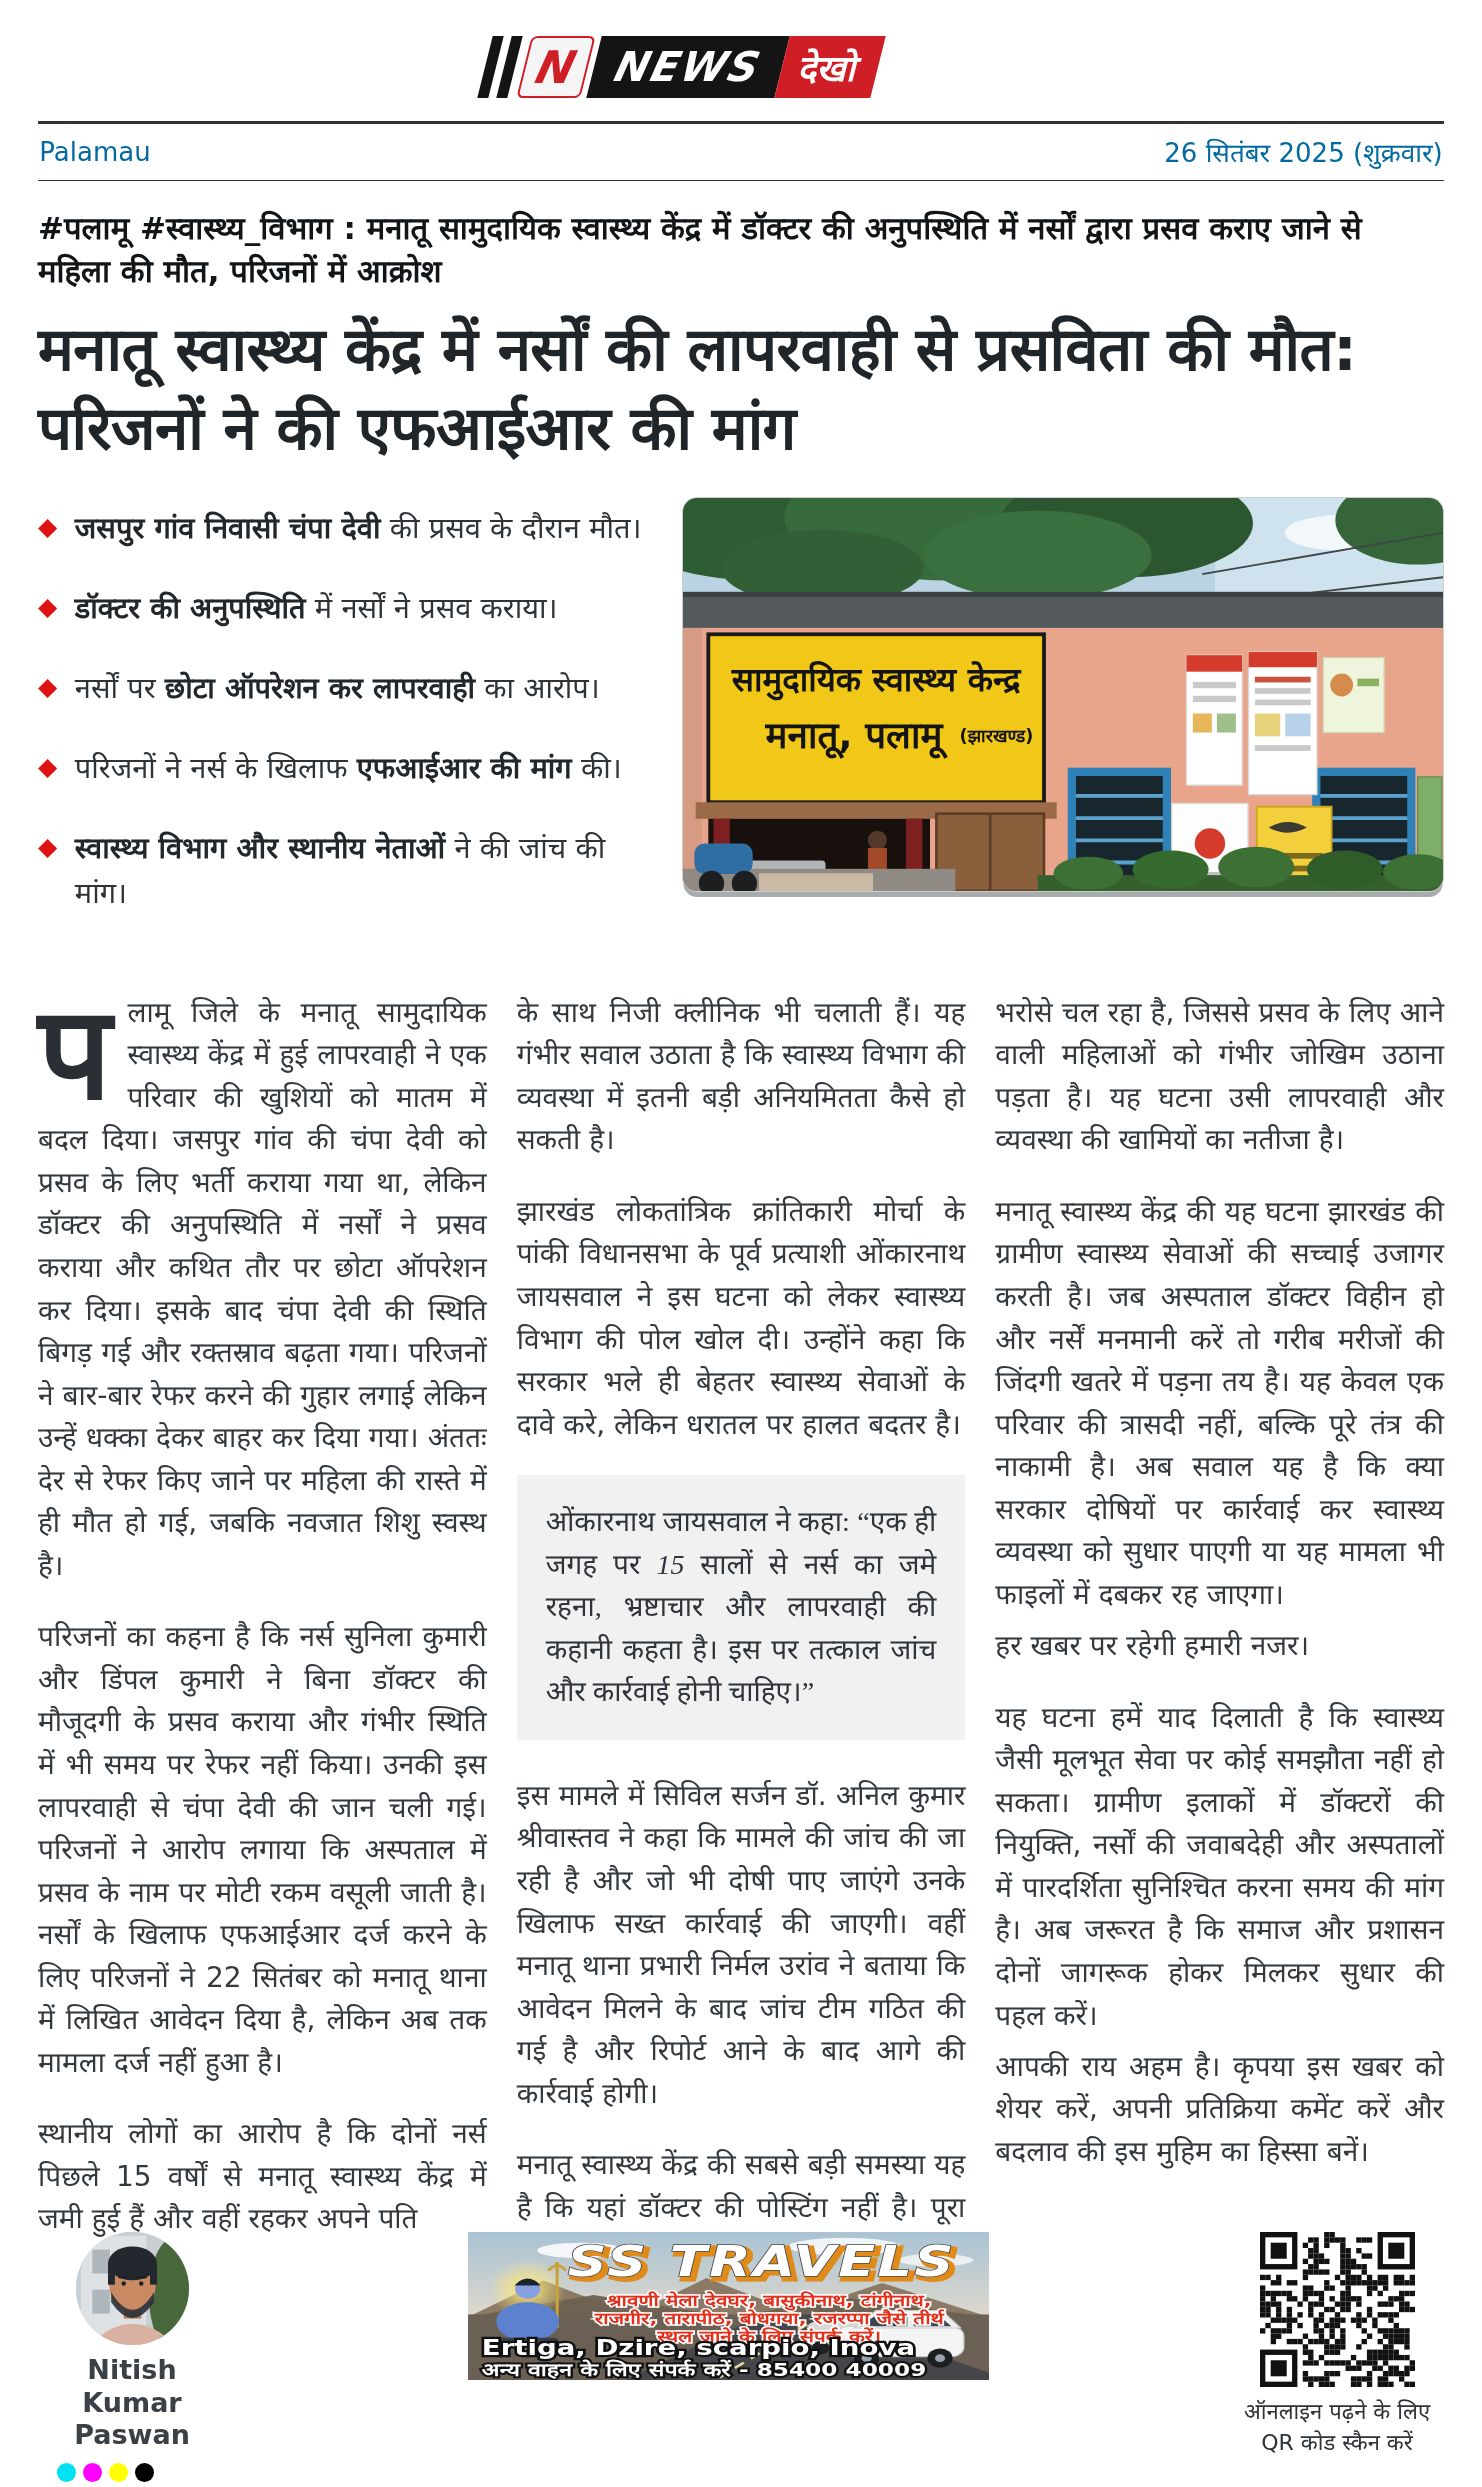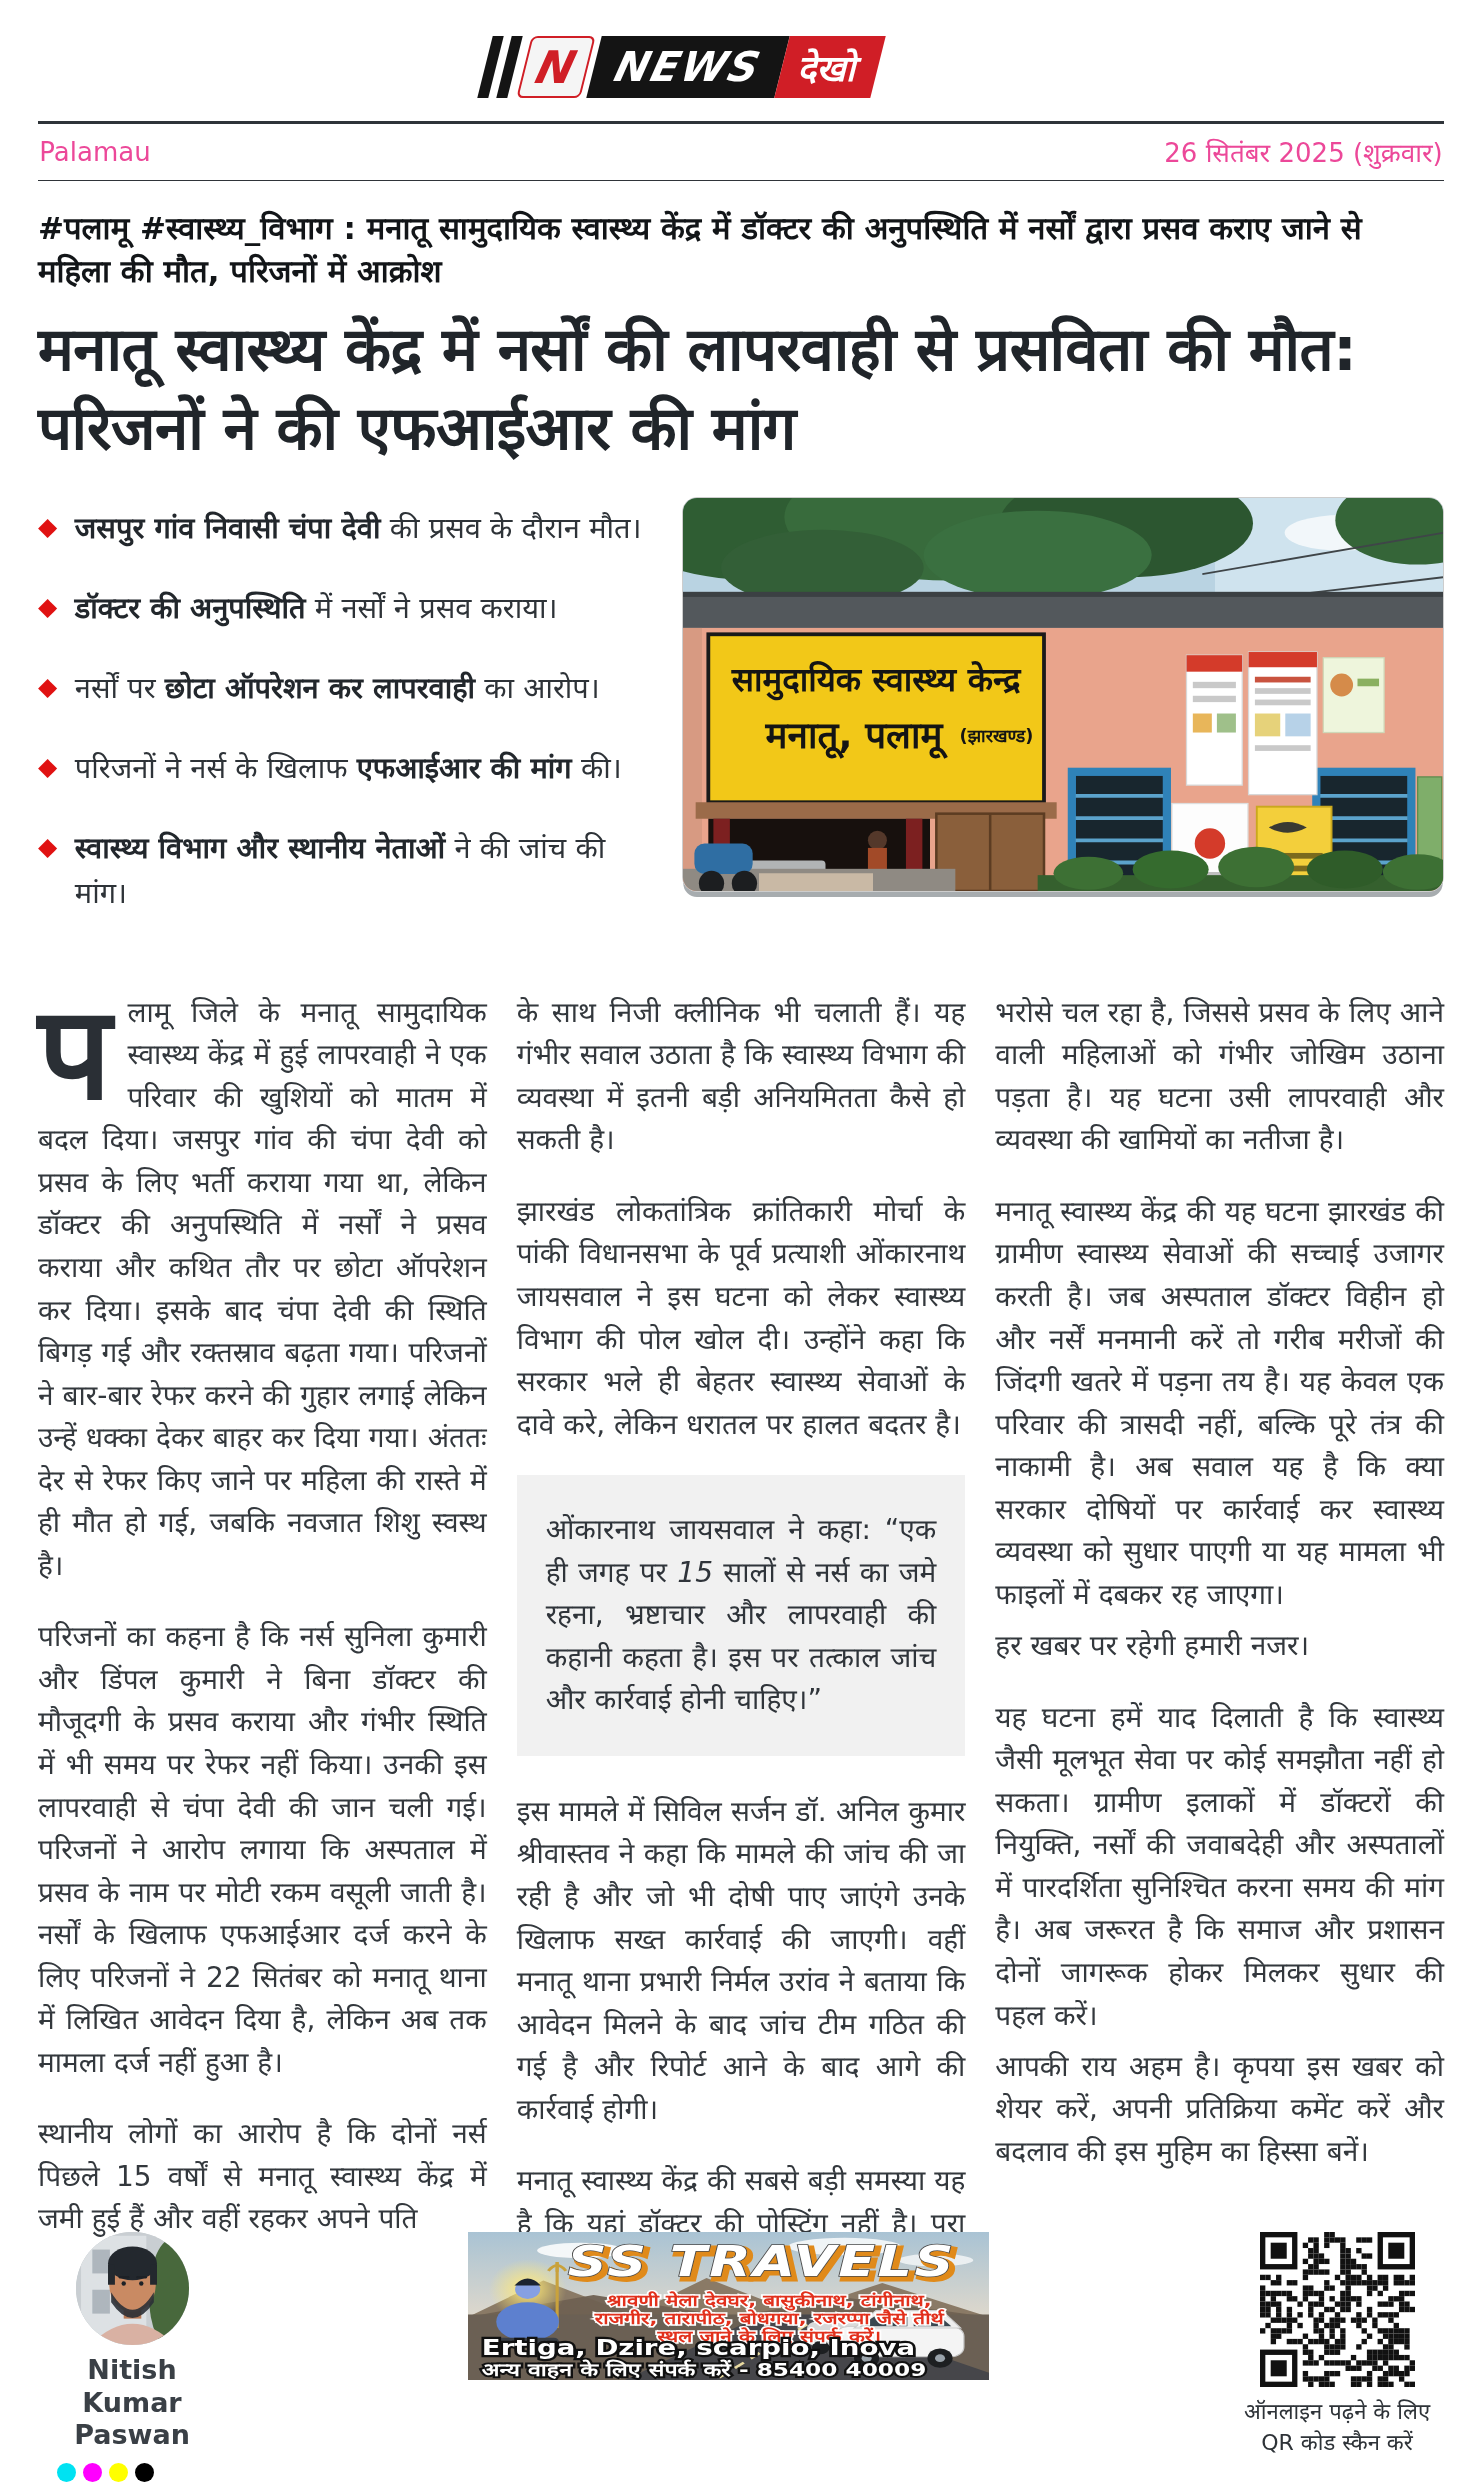--- a/index.html
+++ b/index.html
@@ -25,21 +25,21 @@
   }
   .logo .dekho{
     background:#d01e26;color:#fff;display:flex;align-items:center;
     padding:0 19px;font-size:36px;font-weight:700;
   }
 
   
   .meta{
     display:flex;justify-content:space-between;align-items:center;
     border-top:3.1px solid #2f3439;border-bottom:1.9px solid #2f3439;
-    padding:10px 1.3px;font-size:26px;color:#ec4899;
+    padding:10px 1.3px;font-size:26px;color:#0369a1;
   }
   .tagline{margin-top:26px;font-size:31px;font-weight:700;color:#121518;line-height:1.4;}
   .headline{
     margin:16.3px 0 28px;font-size:60px;line-height:1.33;font-weight:800;
     color:#20252a;letter-spacing:-0.6px;
   }
 
   
   .summary{display:flex;gap:28px;align-items:flex-start;}
   .highlights{list-style:none;margin:8.8px 0 0;padding:0;width:616px;flex-shrink:0;
@@ -55,21 +55,21 @@
 
   
   .article{display:flex;gap:30px;margin-top:41px;}
   .col{flex:1;text-align:justify;font-size:28px;line-height:1.52;color:#33383d;}
   .body-para{margin:0 0 29px;}
   .body-para.tight{margin-bottom:8.8px;}
   .drop-cap{
     float:left;font-size:129px;line-height:.8;font-weight:600;color:#2a2f35;
     padding:10px 16.3px 0 0;
   }
-  .quote-box{background:#f1f1f1;padding:34px 29px;margin:8.8px 0 35px;color:#2f343a;}
+  .quote-box{background:#f1f1f1;padding:26px 29px;margin:8.8px 0 35px;color:#2f343a;font-family:Liberation Serif, serif;}
 
   
   .footer{
     position:absolute;left:0;right:0;bottom:29px;padding:0 38px;
     display:flex;justify-content:space-between;align-items:flex-start;
   }
   .author{width:188px;text-align:center;}
   .author-photo{width:113px;height:113px;border-radius:50%;overflow:hidden;margin:0 auto;background:#c9ced2;}
   .author-photo svg{width:100%;height:100%;display:block;}
   .author-name{margin-top:9px;font-size:27px;font-weight:700;line-height:1.2;color:#3a4046;}

